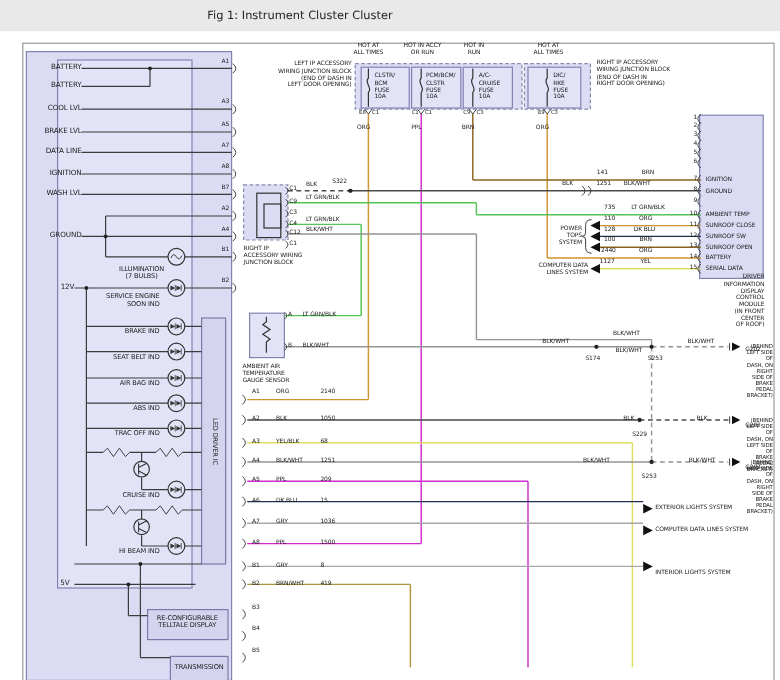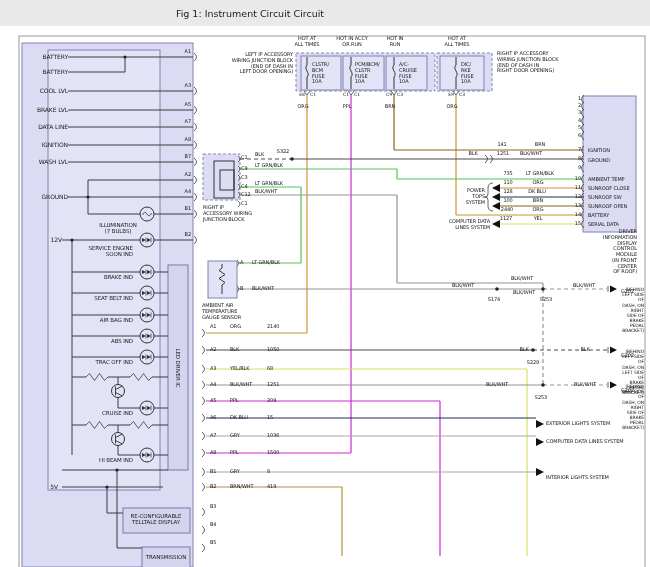--- a/index.html
+++ b/index.html
@@ -29,21 +29,21 @@
   .bx3{fill:#d4d4ef;stroke:#7a7aa8;stroke-width:1;}
   .bxd{fill:#dcdcf4;stroke:#8888b0;stroke-width:1;stroke-dasharray:3 2;}
   .sym{stroke:#333;fill:none;stroke-width:1;}
   .fillb{fill:#111;stroke:none;}
 </style>
 </head>
 <body>
 
 <div id="stage">
   <div id="topbar">
-    <div id="title">Fig 1: Instrument Circuit Circuit</div>
+    <div id="title">Fig 1: Instrument Cluster Cluster</div>
   </div>
 
   <svg width="650" height="567" viewBox="0 0 650 567">
     <defs>
       <g id="led">
         <circle cx="0" cy="0" r="7" fill="#e3e3f8" stroke="#333" stroke-width="1"></circle>
         <path d="M-5,-2 L-1,0 L-5,2 Z M0,-2 L4,0 L0,2 Z" fill="#333"></path>
         <path d="M-1,-2.5 V2.5 M4,-2.5 V2.5" stroke="#333" stroke-width="0.7" fill="none"></path>
       </g>
       <g id="lamp">

